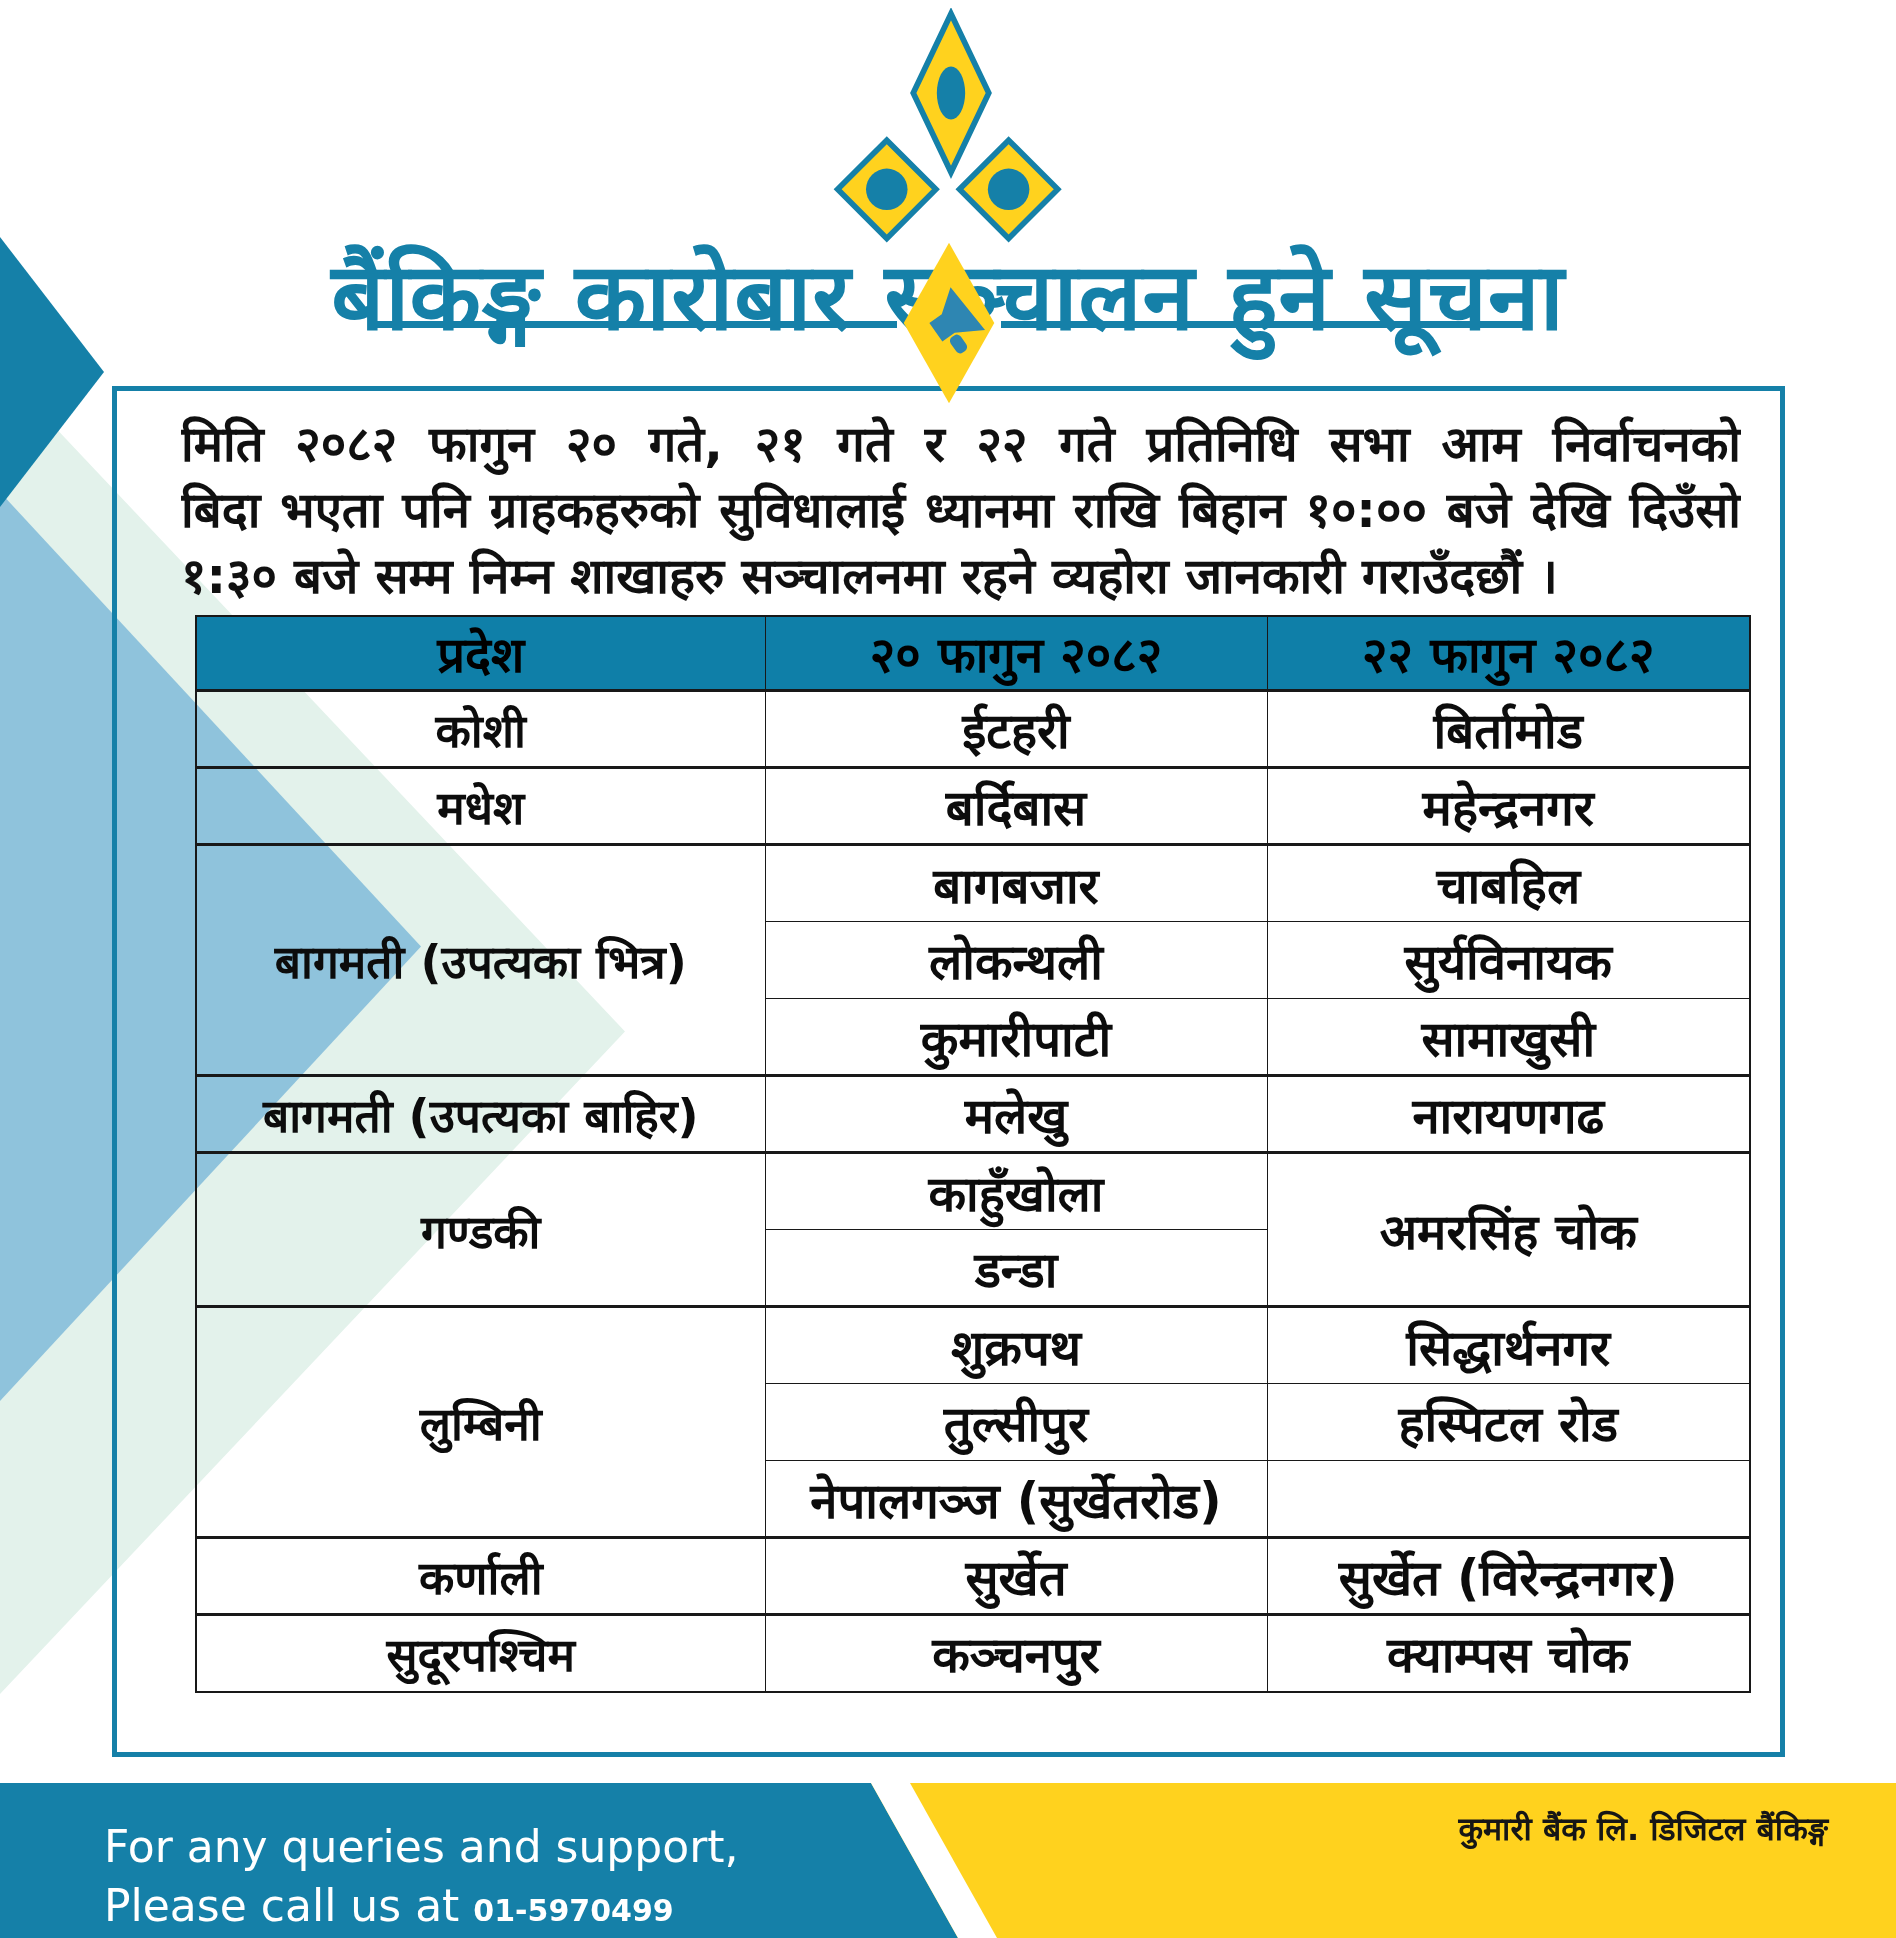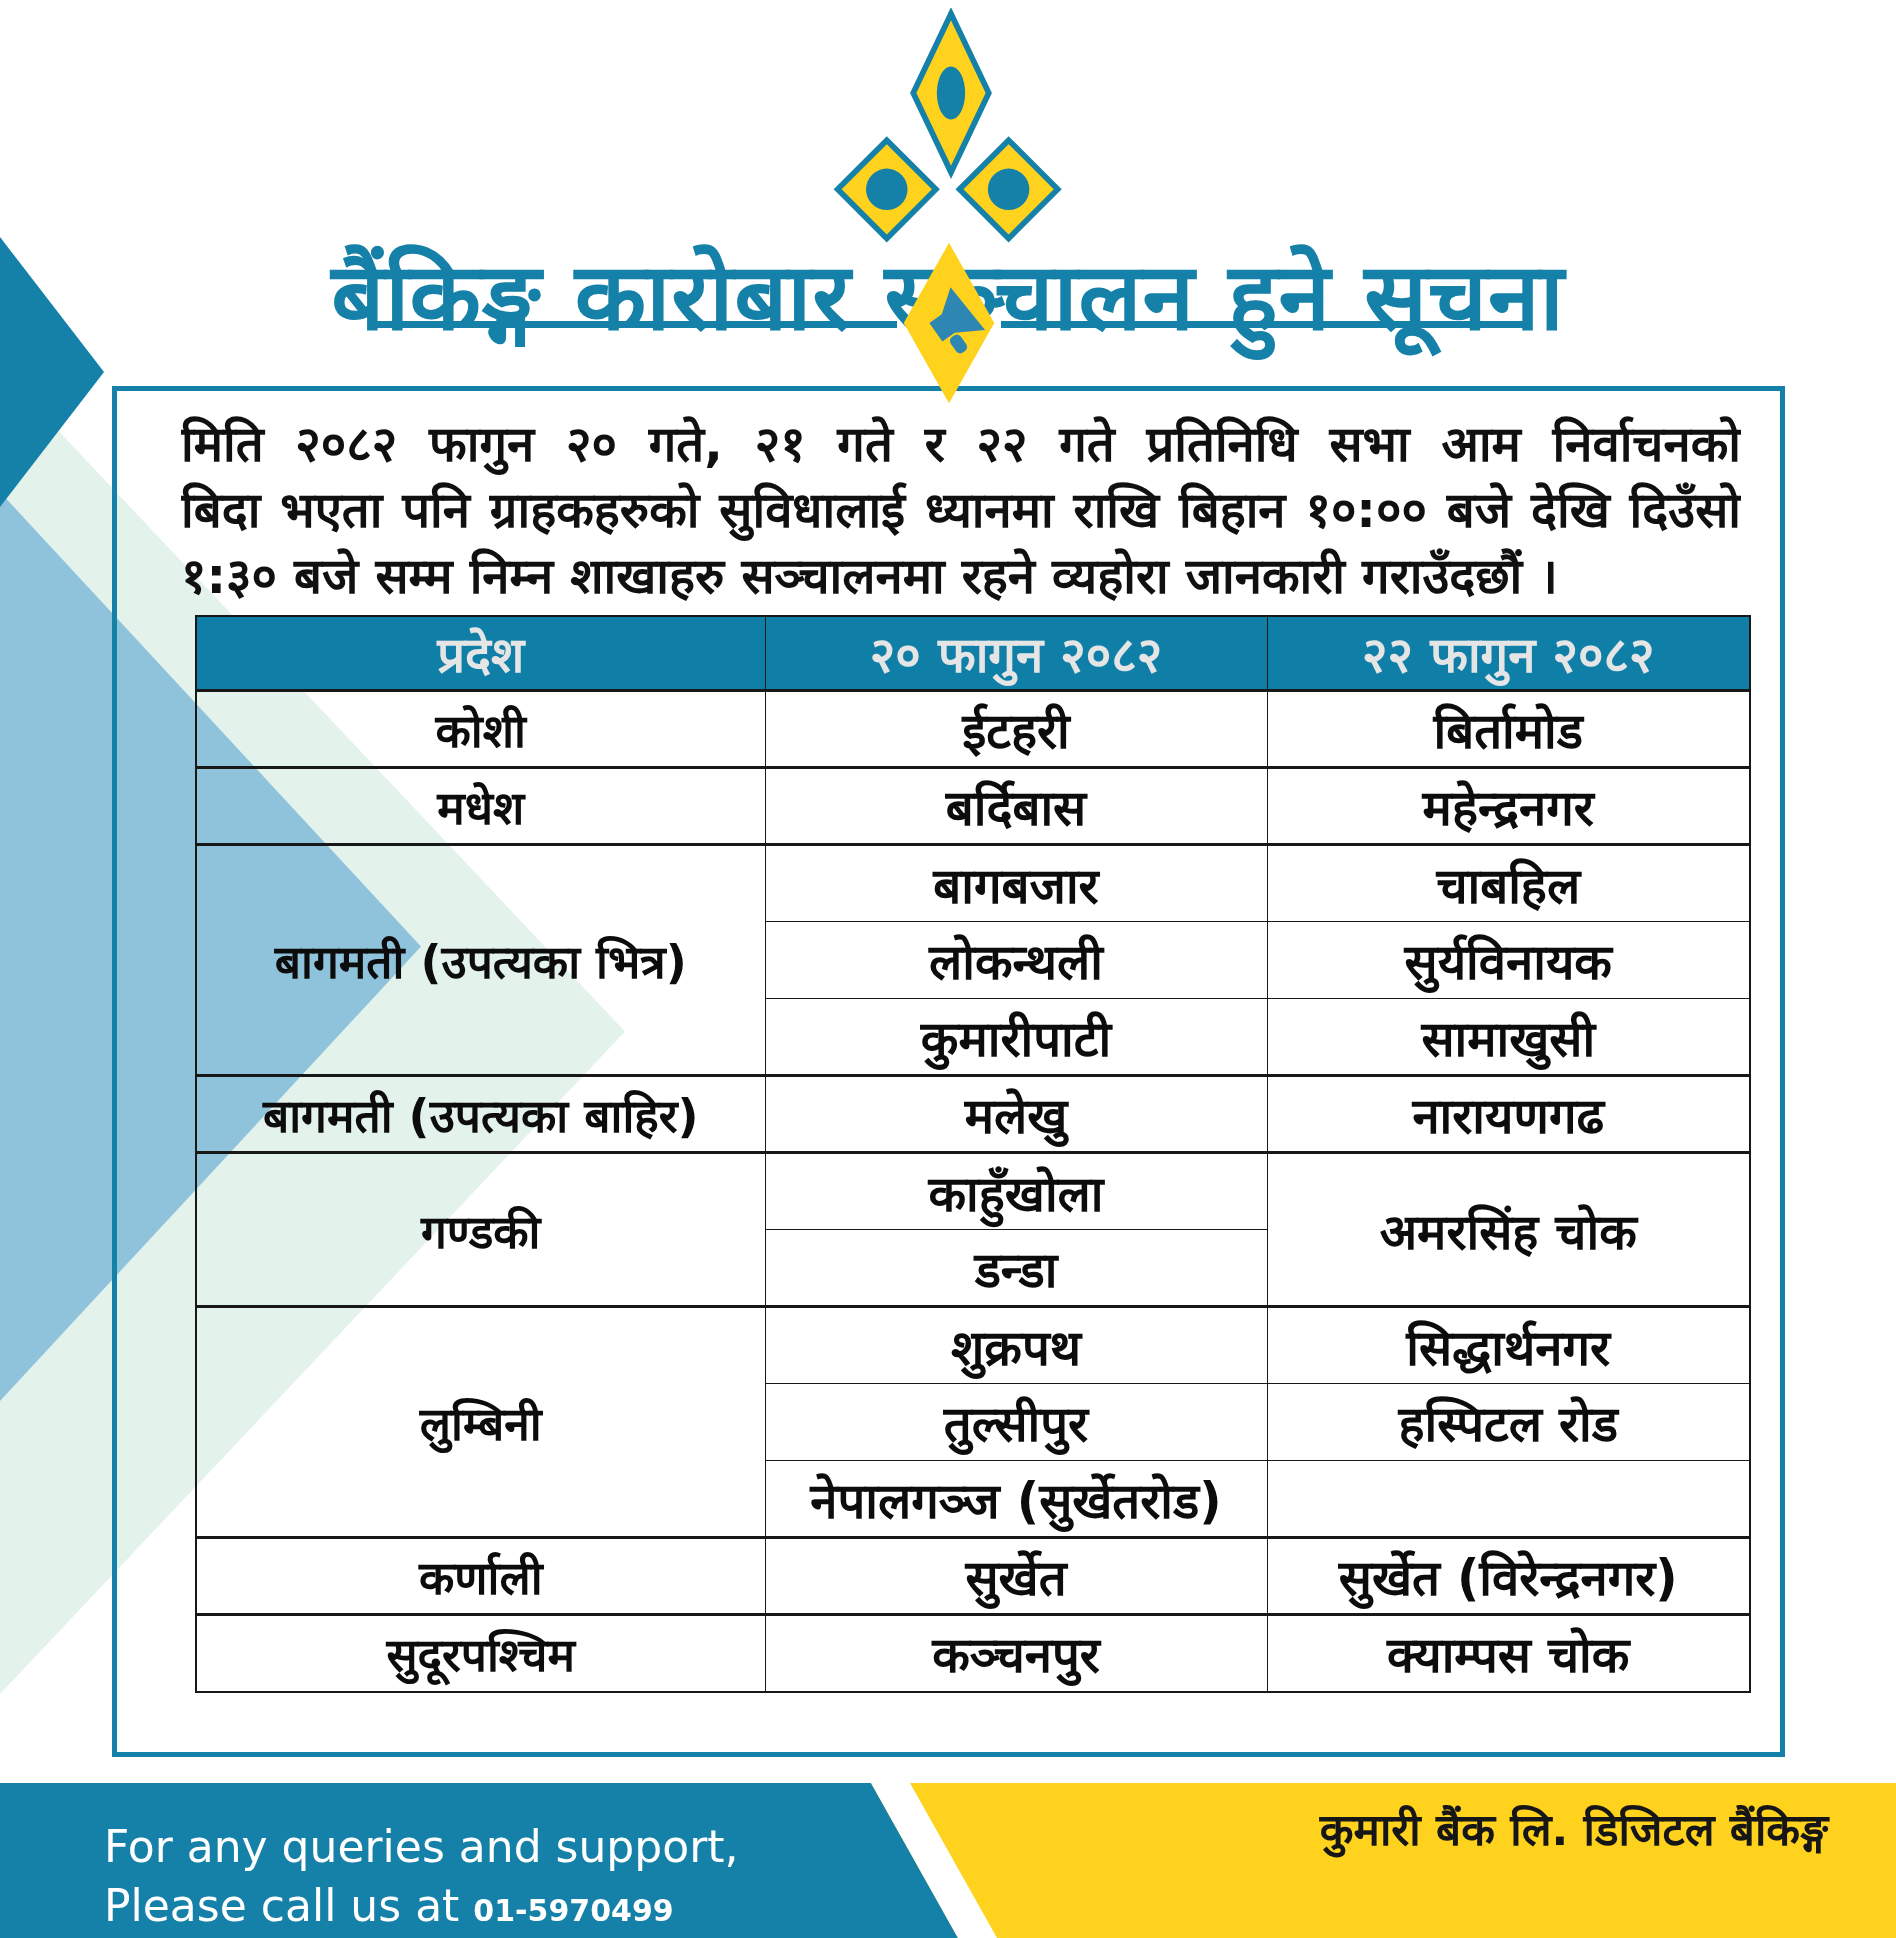--- a/index.html
+++ b/index.html
@@ -55,21 +55,21 @@
   table.branches{
     border-collapse:collapse;table-layout:fixed;width:1553px;
     font-size:49px;font-weight:700;color:#0c0c0c;
   }
   table.branches td,table.branches th{
     border:1.9px solid #181818;text-align:center;vertical-align:middle;
     padding:0 7.6px;overflow:hidden;
   }
   table.branches{border:2.8px solid #181818;}
   table.branches thead th{
-    background:#0F7FA8;color:#e5e5e5;height:72px;font-size:49px;font-weight:700;
+    background:#0F7FA8;color:#000000;height:72px;font-size:49px;font-weight:700;
   }
   table.branches tbody tr{height:77px;}
   table.branches tr.group-start td{border-top:3.8px solid #181818;}
   td.province-cell{font-size:46px;}
   td.align-top{vertical-align:top;padding-top:9.5px;}
   
   .footer{
     position:absolute;left:0;top:1783px;width:1896px;height:155px;
     background:#FFD21E;z-index:6;
   }
@@ -81,21 +81,21 @@
     position:absolute;inset:0;background:#ffffff;
     clip-path:polygon(871px 0,910px 0,997px 100%,958px 100%);
   }
   .footer-left{
     position:absolute;left:104px;top:34px;color:#ffffff;
     font-size:44px;line-height:59px;font-weight:400;z-index:2;
   }
   .footer-left .phone{font-weight:700;font-size:30px;}
   .footer-right{
     position:absolute;right:68px;top:17px;color:#161616;
-    font-size:44px;line-height:59px;font-weight:700;text-align:right;z-index:2;
+    font-size:32px;line-height:59px;font-weight:700;text-align:right;z-index:2;
     font-family:"DejaVu Sans","Liberation Sans",sans-serif;
   }
 </style>
 </head>
 <body>
 
 <div class="page">
 
   <div class="wedge wedge-mint"></div>
   <div class="wedge wedge-blue"></div>

